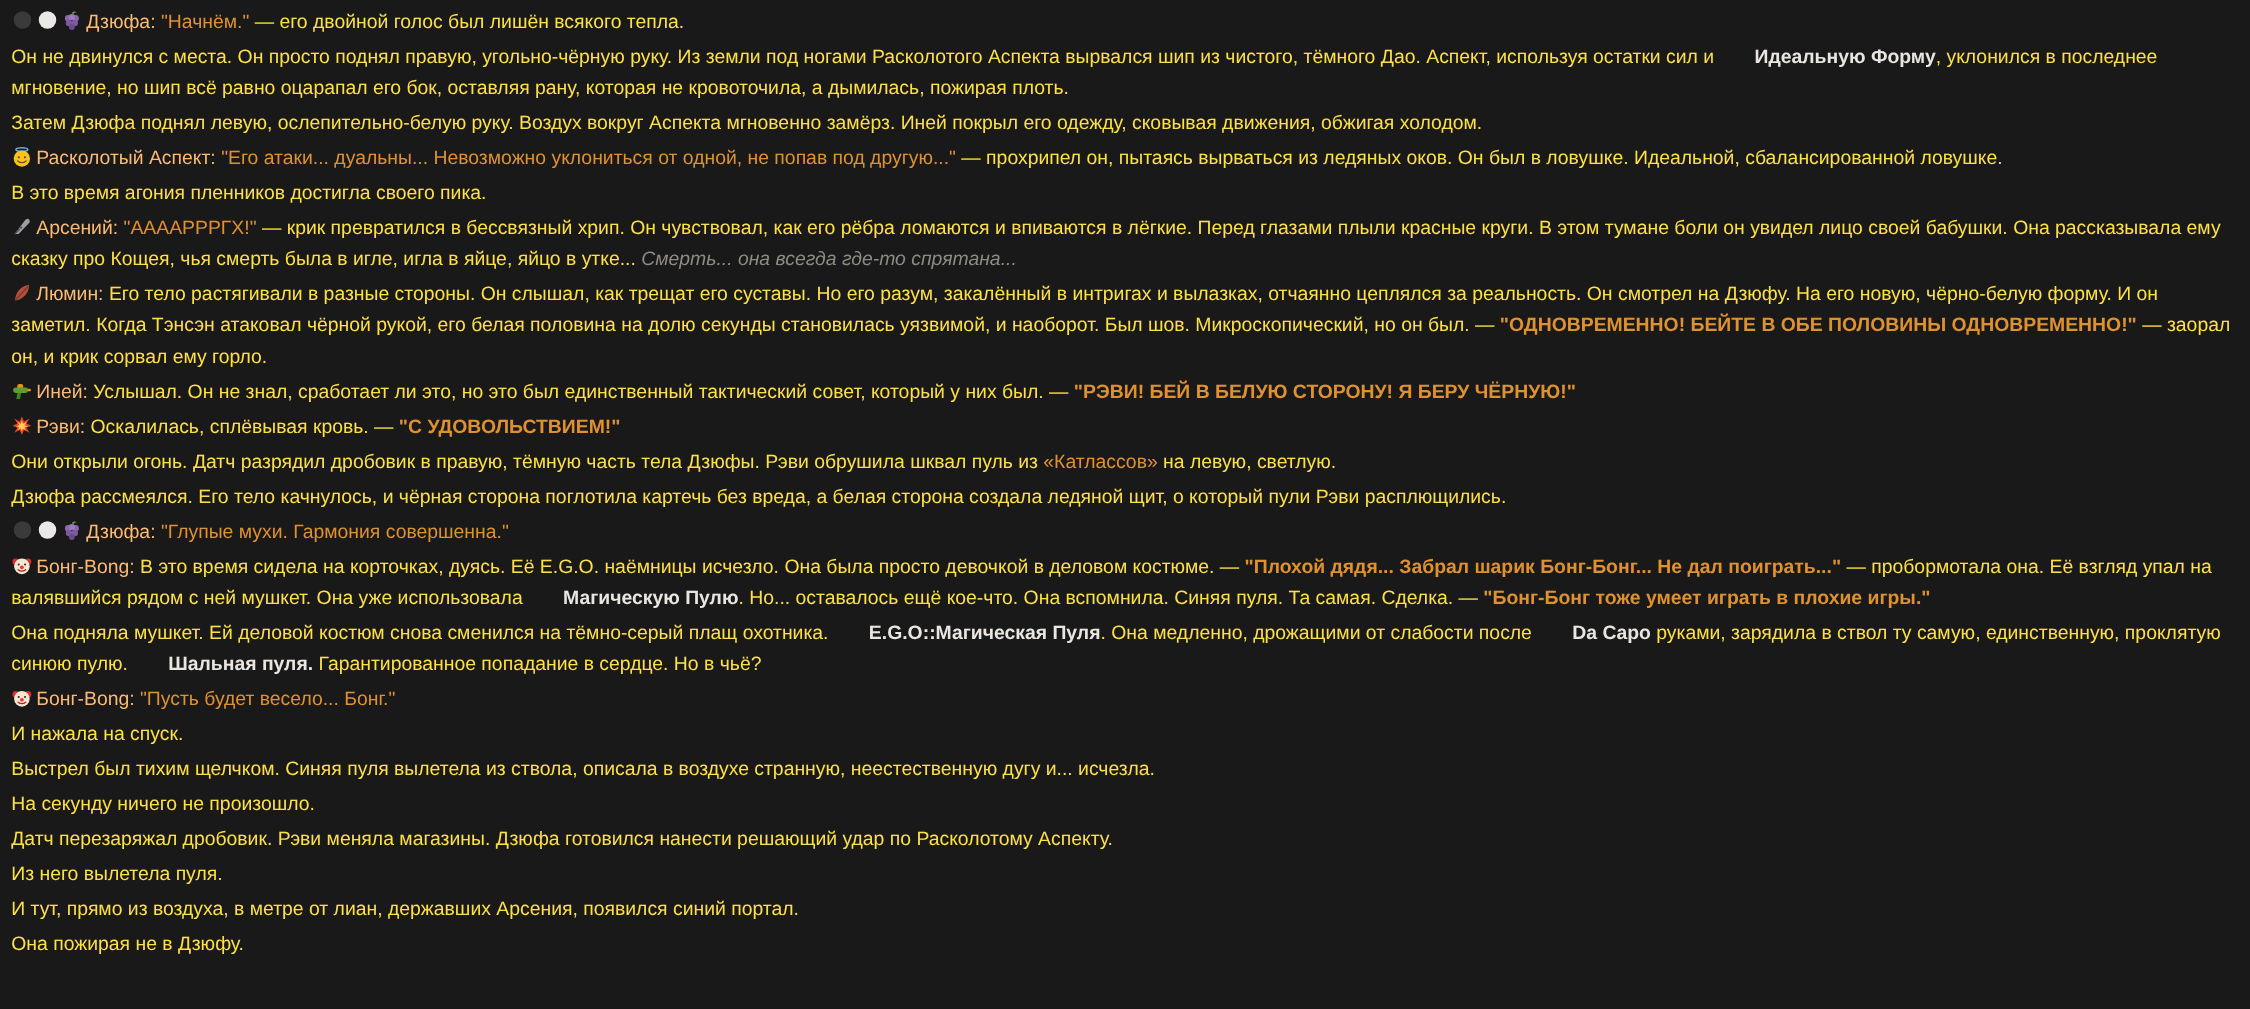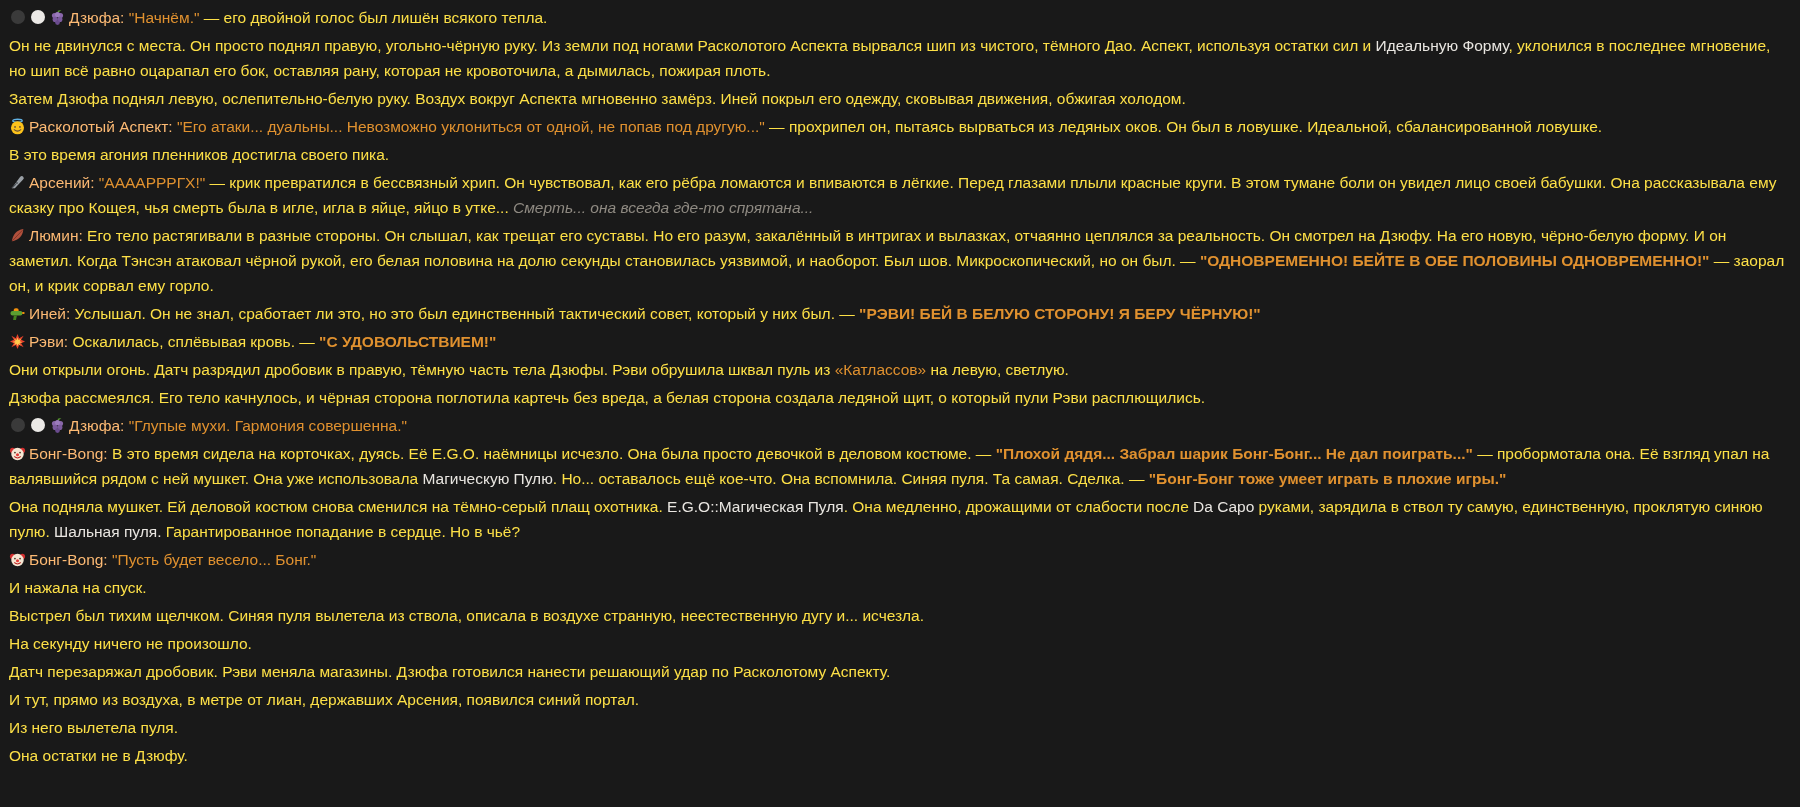--- a/index.html
+++ b/index.html
@@ -8,21 +8,21 @@
     background:#191919;
     color:#d8d3cb;
     font-family:"Liberation Sans",sans-serif;
     font-size:15.5px;
     line-height:25px;
     overflow:hidden;
   }
   .content{padding:5px 10px 0 9px;}
   .para{margin:0 0 3px 0;}
   .t-n{color:#fde047;}
-  .t-b{font-weight:normal;color:#e9e6e1;}
+  .t-b{font-weight:bold;color:#e9e6e1;margin-left:28px;}
   .t-name{font-weight:normal;color:#fdba74;}
   .t-o{color:#e0912f;}
   .t-ob{color:#e0912f;font-weight:bold;}
   .t-ig{color:#8f8a82;font-style:italic;}
   .icon{display:inline-block;width:17px;height:17px;vertical-align:-3px;margin-right:3px;}
   .icon svg{width:100%;height:100%;display:block;}
   .icon .dot{display:block;width:14px;height:14px;border-radius:50%;margin:1px auto;}
   .dot-dark{background:#3a3a3a;}
   .dot-white{background:#ebe9e6;}
 </style>
@@ -95,16 +95,16 @@
           <circle cx="9" cy="9.6" r="6.6" fill="#f5e6d3"></circle>
           <circle cx="6.3" cy="8" r="0.9" fill="#3a2a1e"></circle>
           <circle cx="11.7" cy="8" r="0.9" fill="#3a2a1e"></circle>
           <circle cx="9" cy="10.4" r="1.6" fill="#e53935"></circle>
           <path d="M5.8 12.4q3.2 2.6 6.4 0" fill="none" stroke="#b71c1c" stroke-width="1.1" stroke-linecap="round"></path>
         </svg></span><span class="t-name">Бонг-Bong:</span><span class="t-o"> "Пусть будет весело... Бонг."</span></div>
     <div class="para"><span class="t-n">И нажала на спуск.</span></div>
     <div class="para"><span class="t-n">Выстрел был тихим щелчком. Синяя пуля вылетела из ствола, описала в воздухе странную, неестественную дугу и... исчезла.</span></div>
     <div class="para"><span class="t-n">На секунду ничего не произошло.</span></div>
     <div class="para"><span class="t-n">Датч перезаряжал дробовик. Рэви меняла магазины. Дзюфа готовился нанести решающий удар по Расколотому Аспекту.</span></div>
+    <div class="para"><span class="t-n">Из него вылетела пуля.</span></div>
     <div class="para"><span class="t-n">И тут, прямо из воздуха, в метре от лиан, державших Арсения, появился синий портал.</span></div>
-    <div class="para"><span class="t-n">Из него вылетела пуля.</span></div>
-    <div class="para"><span class="t-n">Она остатки не в Дзюфу.</span></div>
+    <div class="para"><span class="t-n">Она пожирая не в Дзюфу.</span></div>
   </div>
 
 </body></html>

